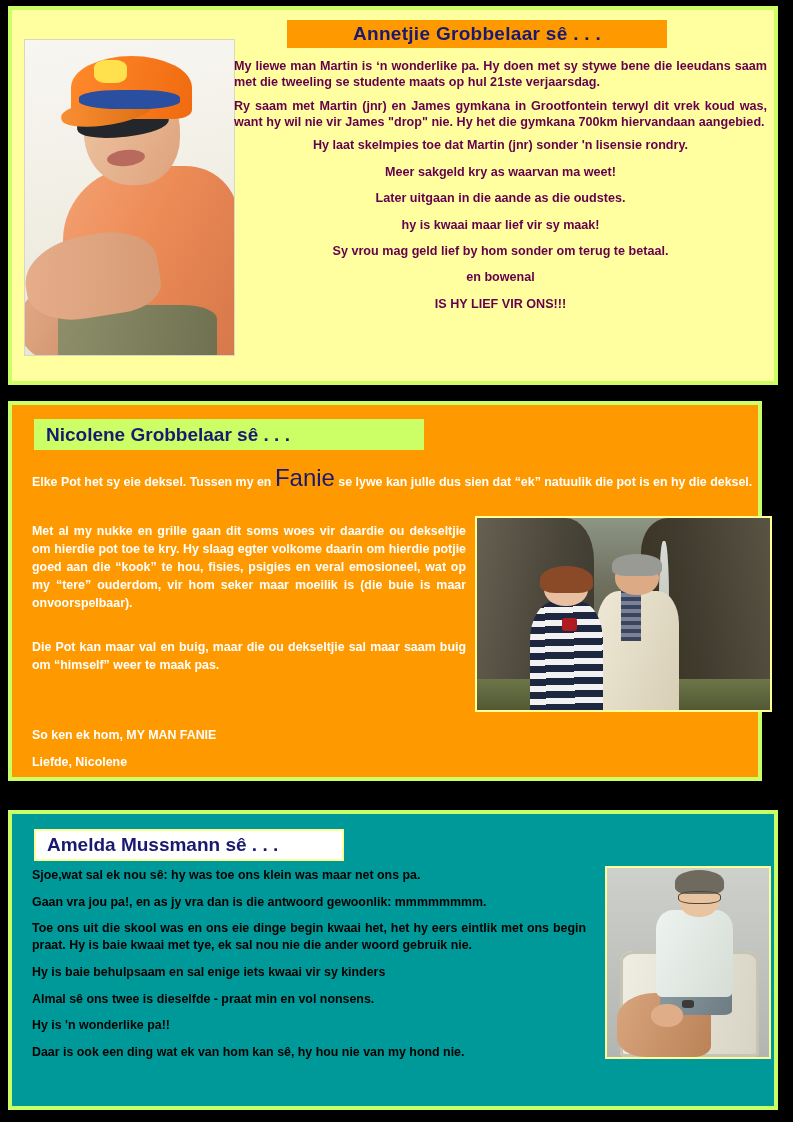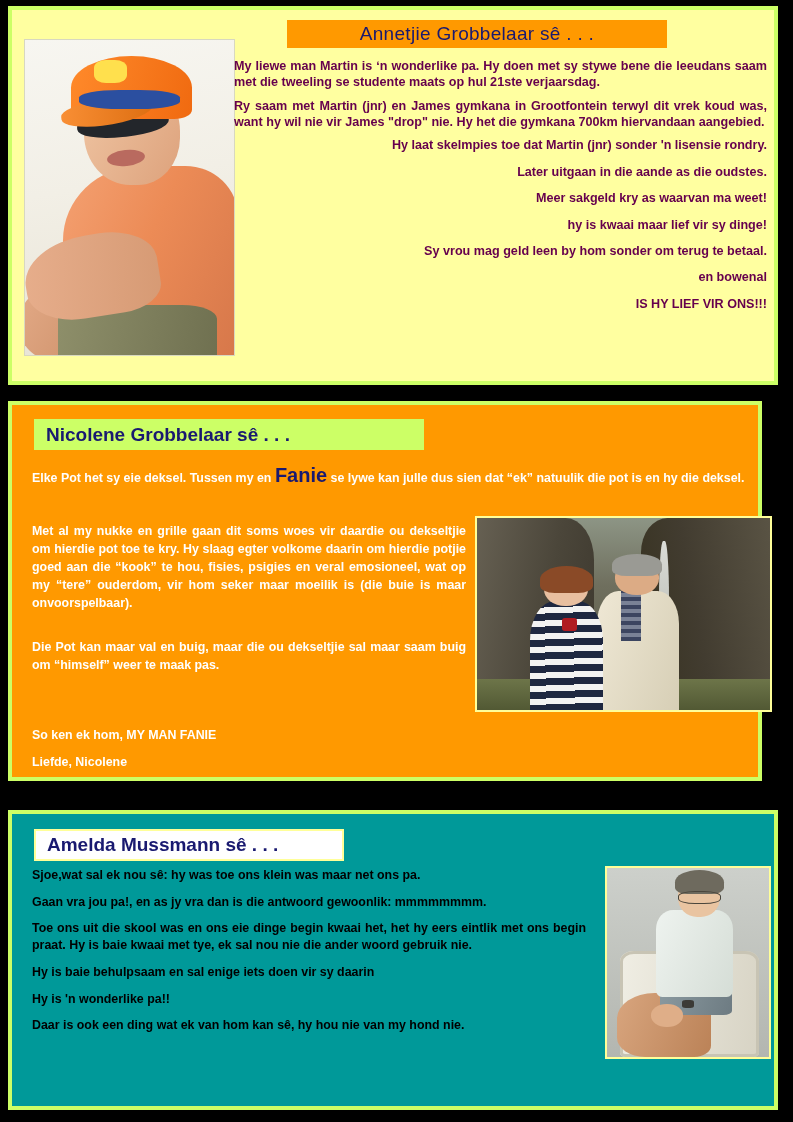--- a/index.html
+++ b/index.html
@@ -38,21 +38,21 @@
     width: 380px;
     height: 28px;
     background: #ff9900;
     display: flex;
     align-items: center;
     justify-content: center;
   }
   #annetjie-header-wrap .hdr-text {
     color: #191970;
     font-size: 19px;
-    font-weight: normal;
+    font-weight: bold;
     letter-spacing: 0.3px;
     white-space: nowrap;
   }
   #photo-martin {
     position: absolute;
     left: 12px;
     top: 29px;
     width: 211px;
     height: 317px;
     border: 1px solid #d8d8c0;
@@ -67,21 +67,21 @@
     width: 533px;
   }
   #annetjie-body p {
     margin: 0 0 7px 0;
     color: #66004d;
     font-size: 12.6px;
     font-weight: bold;
     line-height: 1.30;
   }
   #annetjie-body p.just { text-align: justify; }
-  #annetjie-body p.ctr  { text-align: right; margin-bottom: 10px; }
+  #annetjie-body p.ctr  { text-align: center; margin-bottom: 10px; }
 
   
   #panel-nicolene {
     left: 8px;
     top: 401px;
     width: 754px;
     height: 380px;
     background: #ff9900;
     border: 4px solid #ccff66;
   }
@@ -107,22 +107,22 @@
     left: 20px;
     top: 56px;
     width: 728px;
     color: #ffffff;
     font-size: 12.4px;
     font-weight: bold;
     line-height: 1.45;
   }
   #nicolene-intro .fanie {
     color: #191970;
-    font-size: 20px;
-    font-weight: bold;
+    font-size: 24px;
+    font-weight: normal;
   }
   #photo-couple {
     position: absolute;
     left: 463px;
     top: 111px;
     width: 297px;
     height: 196px;
     border: 2px solid #ffff99;
     box-sizing: border-box;
     overflow: hidden;
@@ -329,24 +329,24 @@
     <div class="ph m-cap"></div>
     <div class="ph m-peak"></div>
     <div class="ph m-capb"></div>
     <div class="ph m-logo"></div>
   </div>
 
   <div id="annetjie-body">
     <p class="just">My liewe man Martin is ʻn wonderlike pa.  Hy doen met sy stywe bene die leeudans saam met die  tweeling se studente maats op hul 21ste verjaarsdag.</p>
     <p class="just">Ry saam met Martin (jnr) en James gymkana in Grootfontein terwyl dit vrek koud was, want hy wil nie vir James "drop" nie.  Hy het die gymkana 700km hiervandaan  aangebied.</p>
     <p class="ctr">Hy laat skelmpies toe dat Martin (jnr) sonder 'n lisensie rondry.</p>
+    <p class="ctr">Meer sakgeld kry as waarvan ma weet!</p>
     <p class="ctr">Later uitgaan in die aande as die oudstes.</p>
-    <p class="ctr">Meer sakgeld kry as waarvan ma weet!</p>
-    <p class="ctr">hy is kwaai maar lief vir sy dinge!</p>
-    <p class="ctr">Sy vrou mag geld leen by hom sonder om terug te betaal.</p>
+    <p class="ctr">hy is kwaai maar lief vir sy maak!</p>
+    <p class="ctr">Sy vrou mag geld lief by hom sonder om terug te betaal.</p>
     <p class="ctr">en bowenal</p>
     <p class="ctr">IS HY LIEF VIR ONS!!!</p>
   </div>
 </div>
 
 <div class="panel" id="panel-nicolene">
 
   <div id="nicolene-header-wrap">
     <span class="hdr-text">Nicolene Grobbelaar sê . . .</span>
   </div>
@@ -398,17 +398,18 @@
     <div class="ph o-watch"></div>
     <div class="ph o-head"></div>
     <div class="ph o-hair"></div>
     <div class="ph o-glass"></div>
   </div>
 
   <div id="amelda-body">
     <p>Sjoe,wat sal ek nou sê: hy was toe ons klein was maar net ons pa.</p>
     <p>Gaan vra jou pa!, en as jy vra dan is die antwoord gewoonlik: mmmmmmmm.</p>
     <p>Toe ons uit die skool was en ons eie dinge begin kwaai het, het hy eers eintlik met ons begin praat.  Hy is baie kwaai met tye, ek sal nou nie die ander woord gebruik nie.</p>
-    <p class="last">Hy is baie behulpsaam en sal enige iets doen vir sy daarin</p>
+    <p class="last">Hy is baie behulpsaam en sal enige iets kwaai vir sy kinders</p>
+    <p class="last">Almal sê ons twee is dieselfde - praat min en vol nonsens.</p>
     <p class="last">Hy is 'n wonderlike pa!!</p>
     <p class="last">Daar is ook een ding wat ek van hom kan sê, hy hou nie van my hond nie.</p>
   </div>
 </div>
 
 </body></html>

